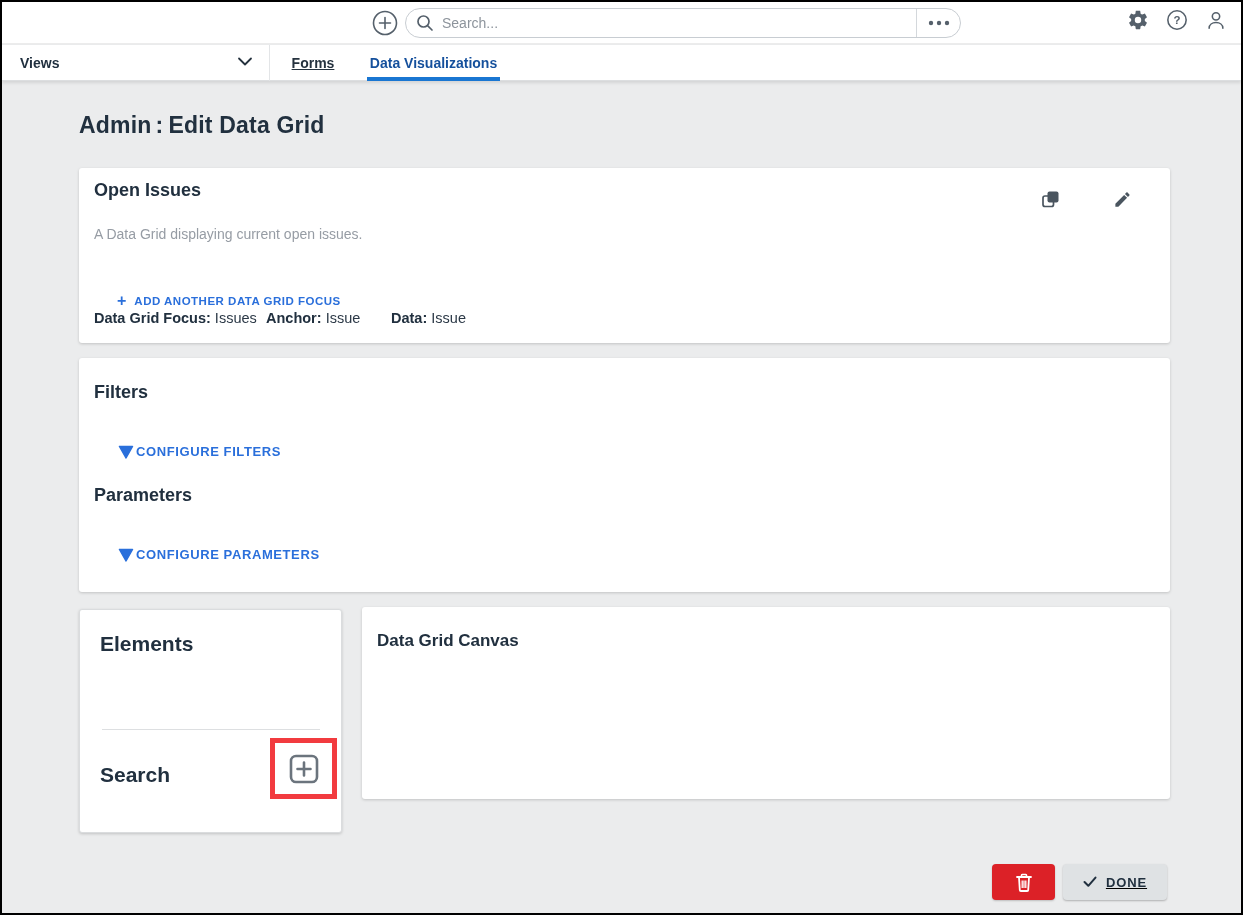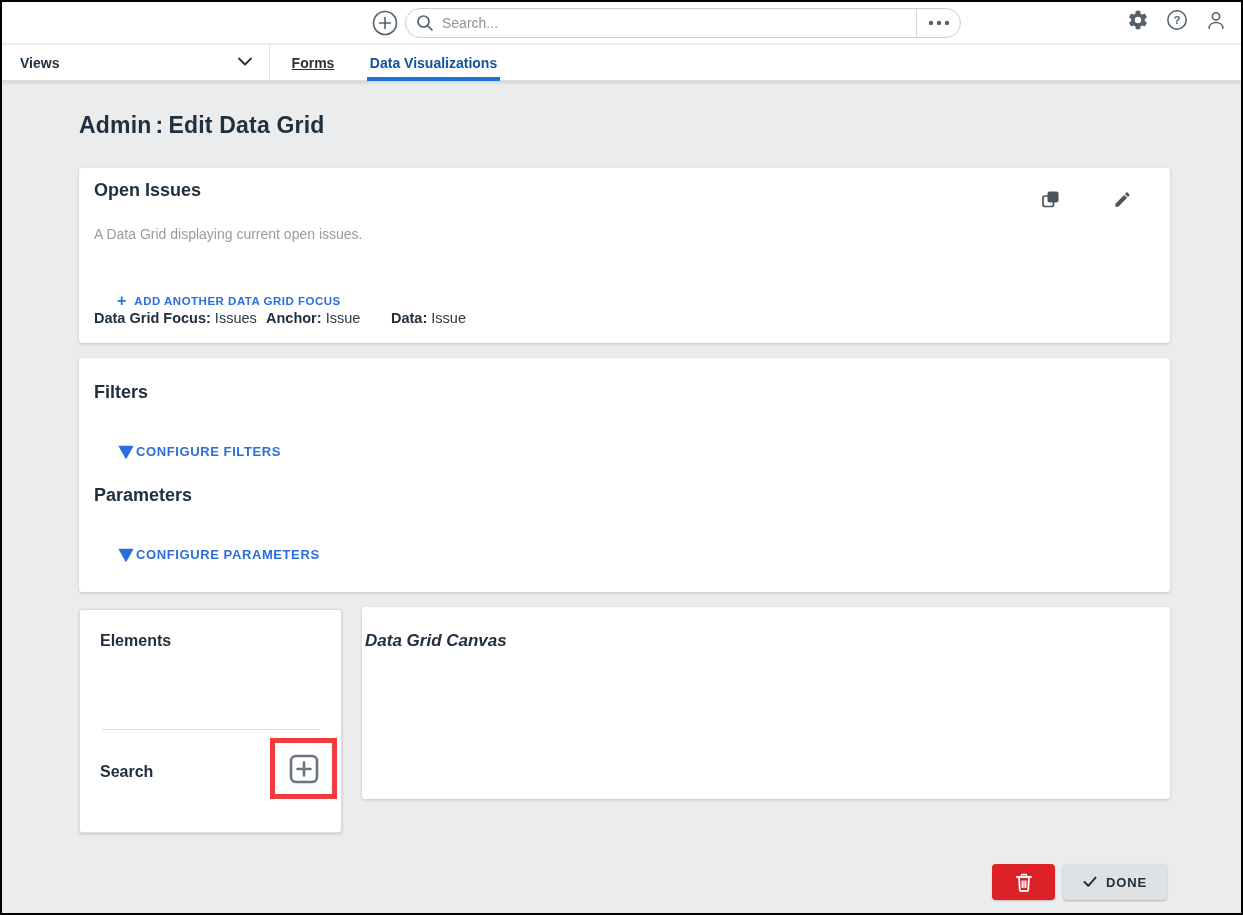--- a/index.html
+++ b/index.html
@@ -52,32 +52,32 @@
   .addlink { position:absolute; left:38px; top:126px; display:flex; align-items:center; gap:8px; border:none; background:none; cursor:pointer; color:#2a6fdb; font-family:"Liberation Sans",sans-serif; }
   .addlink .plus { font-size:16px; font-weight:700; line-height:14px; }
   .addlink .txt { font-size:11.5px; font-weight:700; letter-spacing:.5px; }
 
   .card-filters h2 { position:absolute; left:15px; }
   .h-filters { top:24px; } .h-params { top:127px; }
   .configlink { position:absolute; left:39px; display:flex; align-items:center; gap:2px; border:none; background:none; cursor:pointer; color:#2a6fdb; font-family:"Liberation Sans",sans-serif; }
   .cl-filters { top:86px; } .cl-params { top:189px; }
   .configlink .txt { font-size:13px; font-weight:700; letter-spacing:.6px; }
 
-  .panel-elements h2 { position:absolute; left:20px; font-size:16px; font-weight:700; }
+  .panel-elements h2 { position:absolute; left:20px; font-size:21px; font-weight:700; }
   .h-elements { top:22px; }
   .el-divider { position:absolute; left:22px; top:119px; width:218px; height:1px; background:#dddud; background:#dddfe1; }
   .h-display { top:153px; }
   .highlight-box { position:absolute; left:190px; top:128px; width:67px; height:61px; border:5px solid #f23b3f; background:#fff; display:flex; align-items:center; justify-content:center; }
   .addsquare { width:32px; height:32px; }
 
-  .panel-canvas h2 { position:absolute; left:3px; top:24px; font-size:17px; font-weight:700;font-style:italic; }
+  .panel-canvas h2 { position:absolute; left:15px; top:24px; font-size:17px; font-weight:700; }
 
   
   .btn-delete { position:absolute; left:990px; top:862px; width:63px; height:36px; background:#dc2127; border:none; border-radius:4px; cursor:pointer; display:flex; align-items:center; justify-content:center; box-shadow:0 1px 2px rgba(0,0,0,.2); }
-  .btn-done { position:absolute; left:1061px; top:862px; width:104px; height:36px; background:#dfe2e4; border:none; border-radius:4px; cursor:pointer; display:flex; align-items:center; justify-content:center; gap:9px; box-shadow:0 1px 2px rgba(0,0,0,.25); }
+  .btn-done { position:absolute; left:1061px; top:862px; width:104px; height:36px; background:#dfe2e4; border:none; border-radius:4px; cursor:pointer; display:flex; align-items:center; justify-content:center; gap:9px; box-shadow:0 1px 2px rgba(0,0,0,.25);text-decoration:underline; }
   .btn-done .txt { font-size:13px; font-weight:700; letter-spacing:.9px; color:#21303f; font-family:"Liberation Sans",sans-serif; }
 </style>
 </head>
 <body>
 
 <div class="frame">
 
   <div class="topbar">
     <button class="iconbtn add-circle">
       <svg width="26" height="26" viewBox="0 0 26 26">

